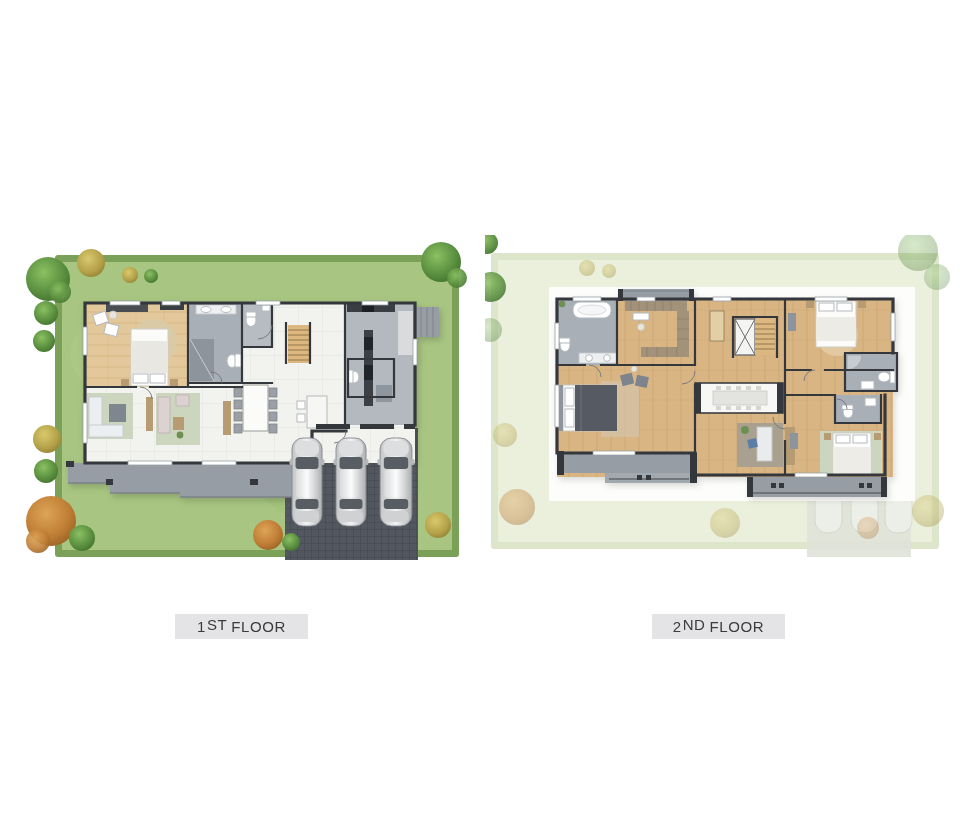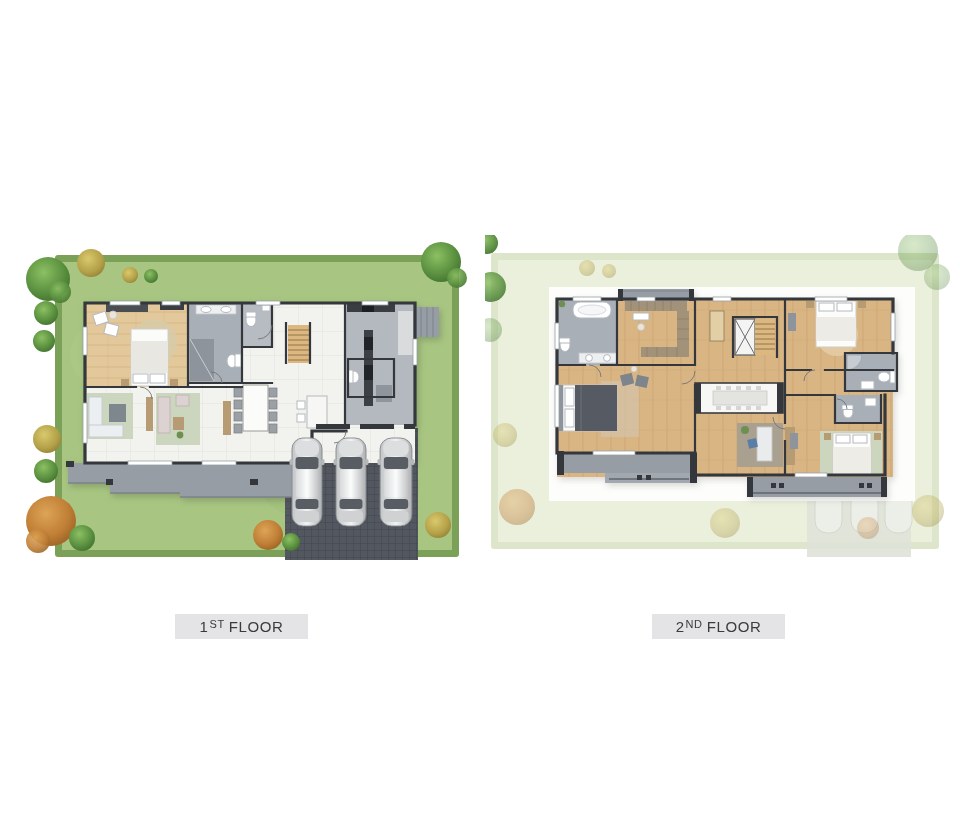--- a/index.html
+++ b/index.html
@@ -7,21 +7,21 @@
   .stage{position:relative;width:960px;height:827px;background:var(--page-bg,#fff);overflow:hidden;}
   .plan{position:absolute;margin:0;padding:0;}
   .plan svg{display:block;}
   #plan-first{left:10px;top:235px;width:460px;height:330px;}
   #plan-second{left:485px;top:235px;width:470px;height:330px;}
   .house{filter:drop-shadow(2px 3px 3px rgba(60,65,60,.28));}
   .house2{filter:drop-shadow(2px 3px 3px rgba(90,95,85,.22));}
   .floor-label{position:absolute;width:133px;height:25px;background:var(--label-bg,#e4e4e6);
     color:var(--label-text,#3b3b3d);display:flex;align-items:center;justify-content:center;
     font-size:15px;letter-spacing:.6px;}
-  .floor-label sup{font-size:11px;line-height:1;margin:-5px 4px 0 1px;}
+  .floor-label sup{font-size:15px;line-height:1;margin:-5px 4px 0 1px;}
   #label-first{left:175px;top:614px;}
   #label-second{left:652px;top:614px;}
   
   .f-lawn{fill:var(--lawn)} .f-hedge{fill:var(--hedge)}
   .f-lawn2{fill:var(--lawn-faded)} .f-hedge2{fill:var(--hedge-faded)}
   .f-bath{fill:var(--bath)} .f-terr{fill:var(--terrace)} .f-rug{fill:var(--rug)}
   .f-tan{fill:var(--tan-furniture)} .f-wall{fill:var(--wall)}
   .wall{stroke:var(--wall);stroke-width:3.2;fill:none;stroke-linecap:square;}
   .wall2{stroke:var(--wall);stroke-width:2.2;fill:none;stroke-linecap:square;}
   .win{fill:#ffffff;stroke:#9aa0a6;stroke-width:.8;}

